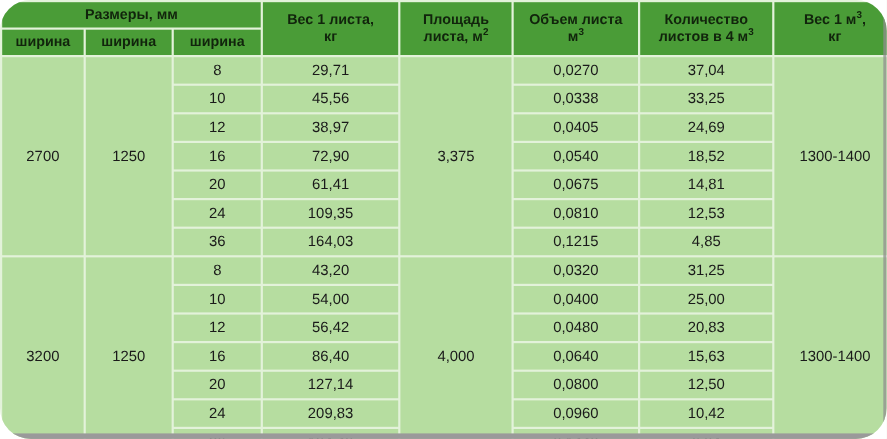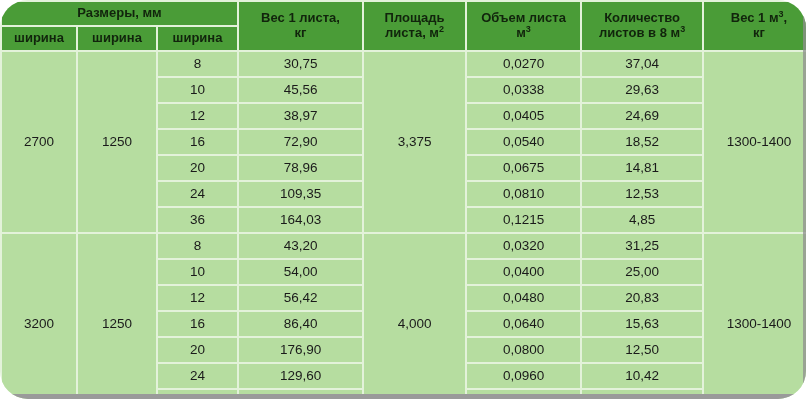--- a/index.html
+++ b/index.html
@@ -105,65 +105,65 @@
         <th rowspan="2" class="hdr-tall">
           <span>Площадь</span><br>
           <span>листа, м</span><span class="sup">2</span>
         </th>
         <th rowspan="2" class="hdr-tall">
           <span>Объем листа</span><br>
           <span>м</span><span class="sup">3</span>
         </th>
         <th rowspan="2" class="hdr-tall">
           <span>Количество</span><br>
-          <span>листов в 8 м</span><span class="sup">3</span>
+          <span>листов в 4 м</span><span class="sup">3</span>
         </th>
         <th rowspan="2" class="hdr-tall">
           <span>Вес 1 м</span><span class="sup">3</span><span>,</span><br>
           <span>кг</span>
         </th>
       </tr>
       <tr>
         <th>ширина</th>
         <th>ширина</th>
         <th>ширина</th>
       </tr>
     </thead>
     <tbody id="table-body">
         <tr>
           <td class="span-cell" rowspan="7">2700</td>
           <td class="span-cell" rowspan="7">1250</td>
           <td>8</td>
-          <td>30,75</td>
+          <td>29,71</td>
           <td class="span-cell" rowspan="7">3,375</td>
           <td>0,0270</td>
           <td>37,04</td>
           <td class="span-cell" rowspan="7">1300-1400</td>
         </tr>
         <tr>
           <td>10</td>
           <td>45,56</td>
           <td>0,0338</td>
-          <td>29,63</td>
+          <td>33,25</td>
         </tr>
         <tr>
           <td>12</td>
           <td>38,97</td>
           <td>0,0405</td>
           <td>24,69</td>
         </tr>
         <tr>
           <td>16</td>
           <td>72,90</td>
           <td>0,0540</td>
           <td>18,52</td>
         </tr>
         <tr>
           <td>20</td>
-          <td>78,96</td>
+          <td>61,41</td>
           <td>0,0675</td>
           <td>14,81</td>
         </tr>
         <tr>
           <td>24</td>
           <td>109,35</td>
           <td>0,0810</td>
           <td>12,53</td>
         </tr>
         <tr>
@@ -195,27 +195,27 @@
           <td>20,83</td>
         </tr>
         <tr>
           <td>16</td>
           <td>86,40</td>
           <td>0,0640</td>
           <td>15,63</td>
         </tr>
         <tr>
           <td>20</td>
-          <td>176,90</td>
+          <td>127,14</td>
           <td>0,0800</td>
           <td>12,50</td>
         </tr>
         <tr>
           <td>24</td>
-          <td>129,60</td>
+          <td>209,83</td>
           <td>0,0960</td>
           <td>10,42</td>
         </tr>
         <tr>
           <td>36</td>
           <td>194,40</td>
           <td>0,1440</td>
           <td>6,94</td>
         </tr>
       </tbody>

